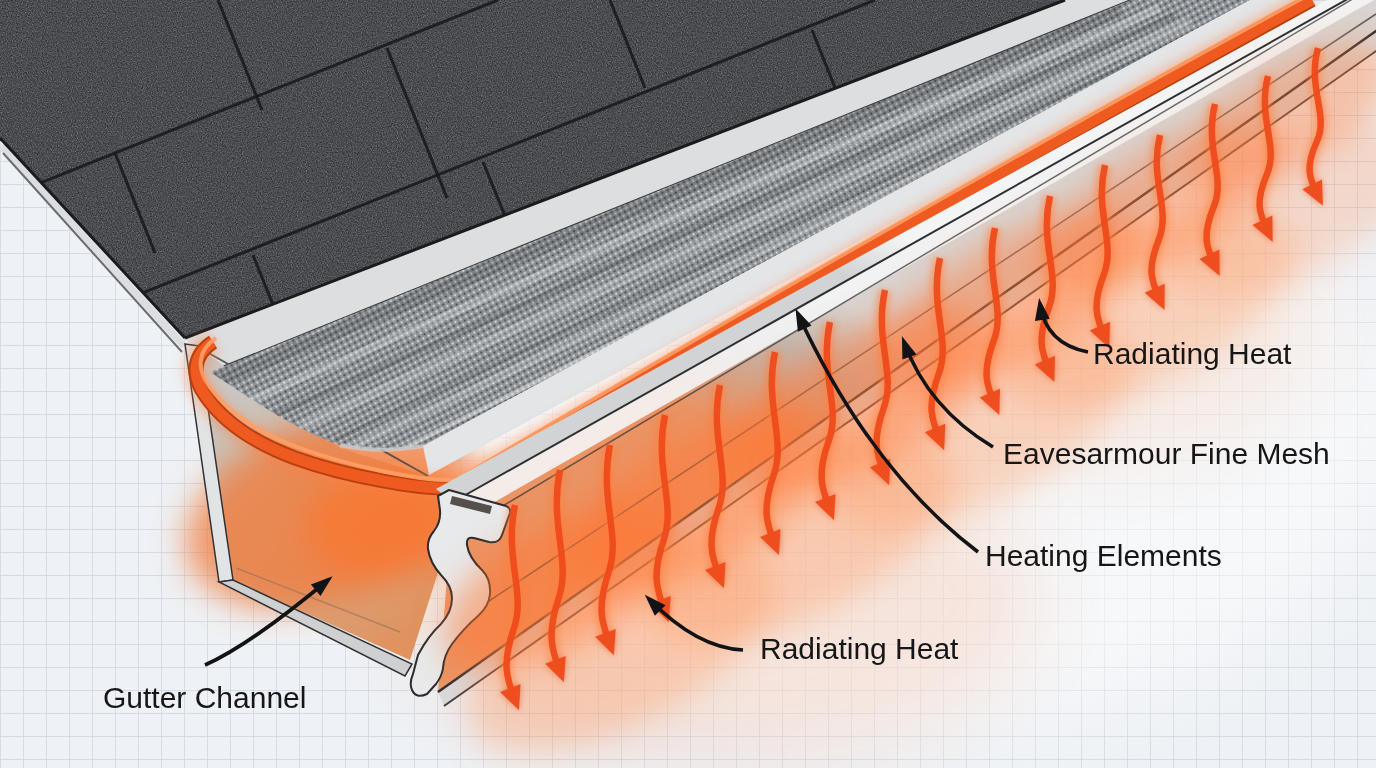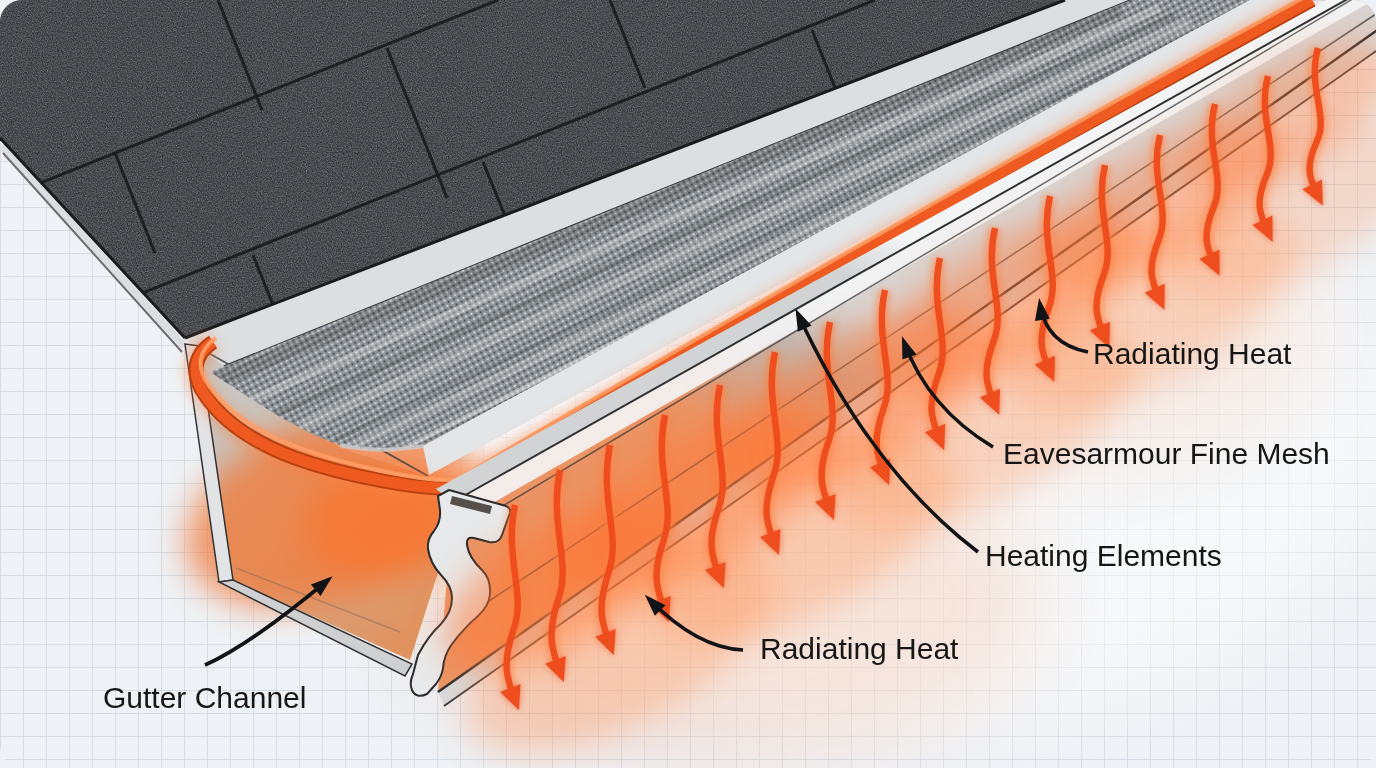--- a/index.html
+++ b/index.html
@@ -1,17 +1,17 @@
 <!DOCTYPE html>
 <html style="--background: #eef1f5; --grid_line: #ccd3db; --label_text: #161616; --leader_line: #121316; --heating_cable: #ee5a20; --cable_highlight: #ff9e66; --cable_shadow: #b8400f; --heat_arrow: #ee4a1a; --heat_glow: #ff7e3c; --shingle_dark: #313337; --mesh_gray: #8e9397; --metal_light: #e9eaec; --metal_mid: #c7c8ca; --interior_glow: #f07a3a;"><head>
 <meta charset="utf-8">
 <title>Diagram</title>
 <style>
   html,body{margin:0;padding:0;background:#eef1f5;}
-  .stage{width:1376px;height:768px;overflow:hidden;position:relative;border-radius:22px;}
+  .stage{width:1376px;height:768px;overflow:hidden;position:relative;}
   svg{display:block;}
   .label{
     font-family:"Liberation Sans", sans-serif;
     font-size:30px;
     font-weight:400;
     fill:var(--label_text,#161616);
   }
   .leader{stroke:var(--leader_line,#121316);stroke-width:3.6;fill:none;}
   .leadhead{fill:var(--leader_line,#121316);}
   .heat-glowline{stroke:var(--heat_glow,#ff7e3c);stroke-width:13;fill:none;opacity:.55;}

